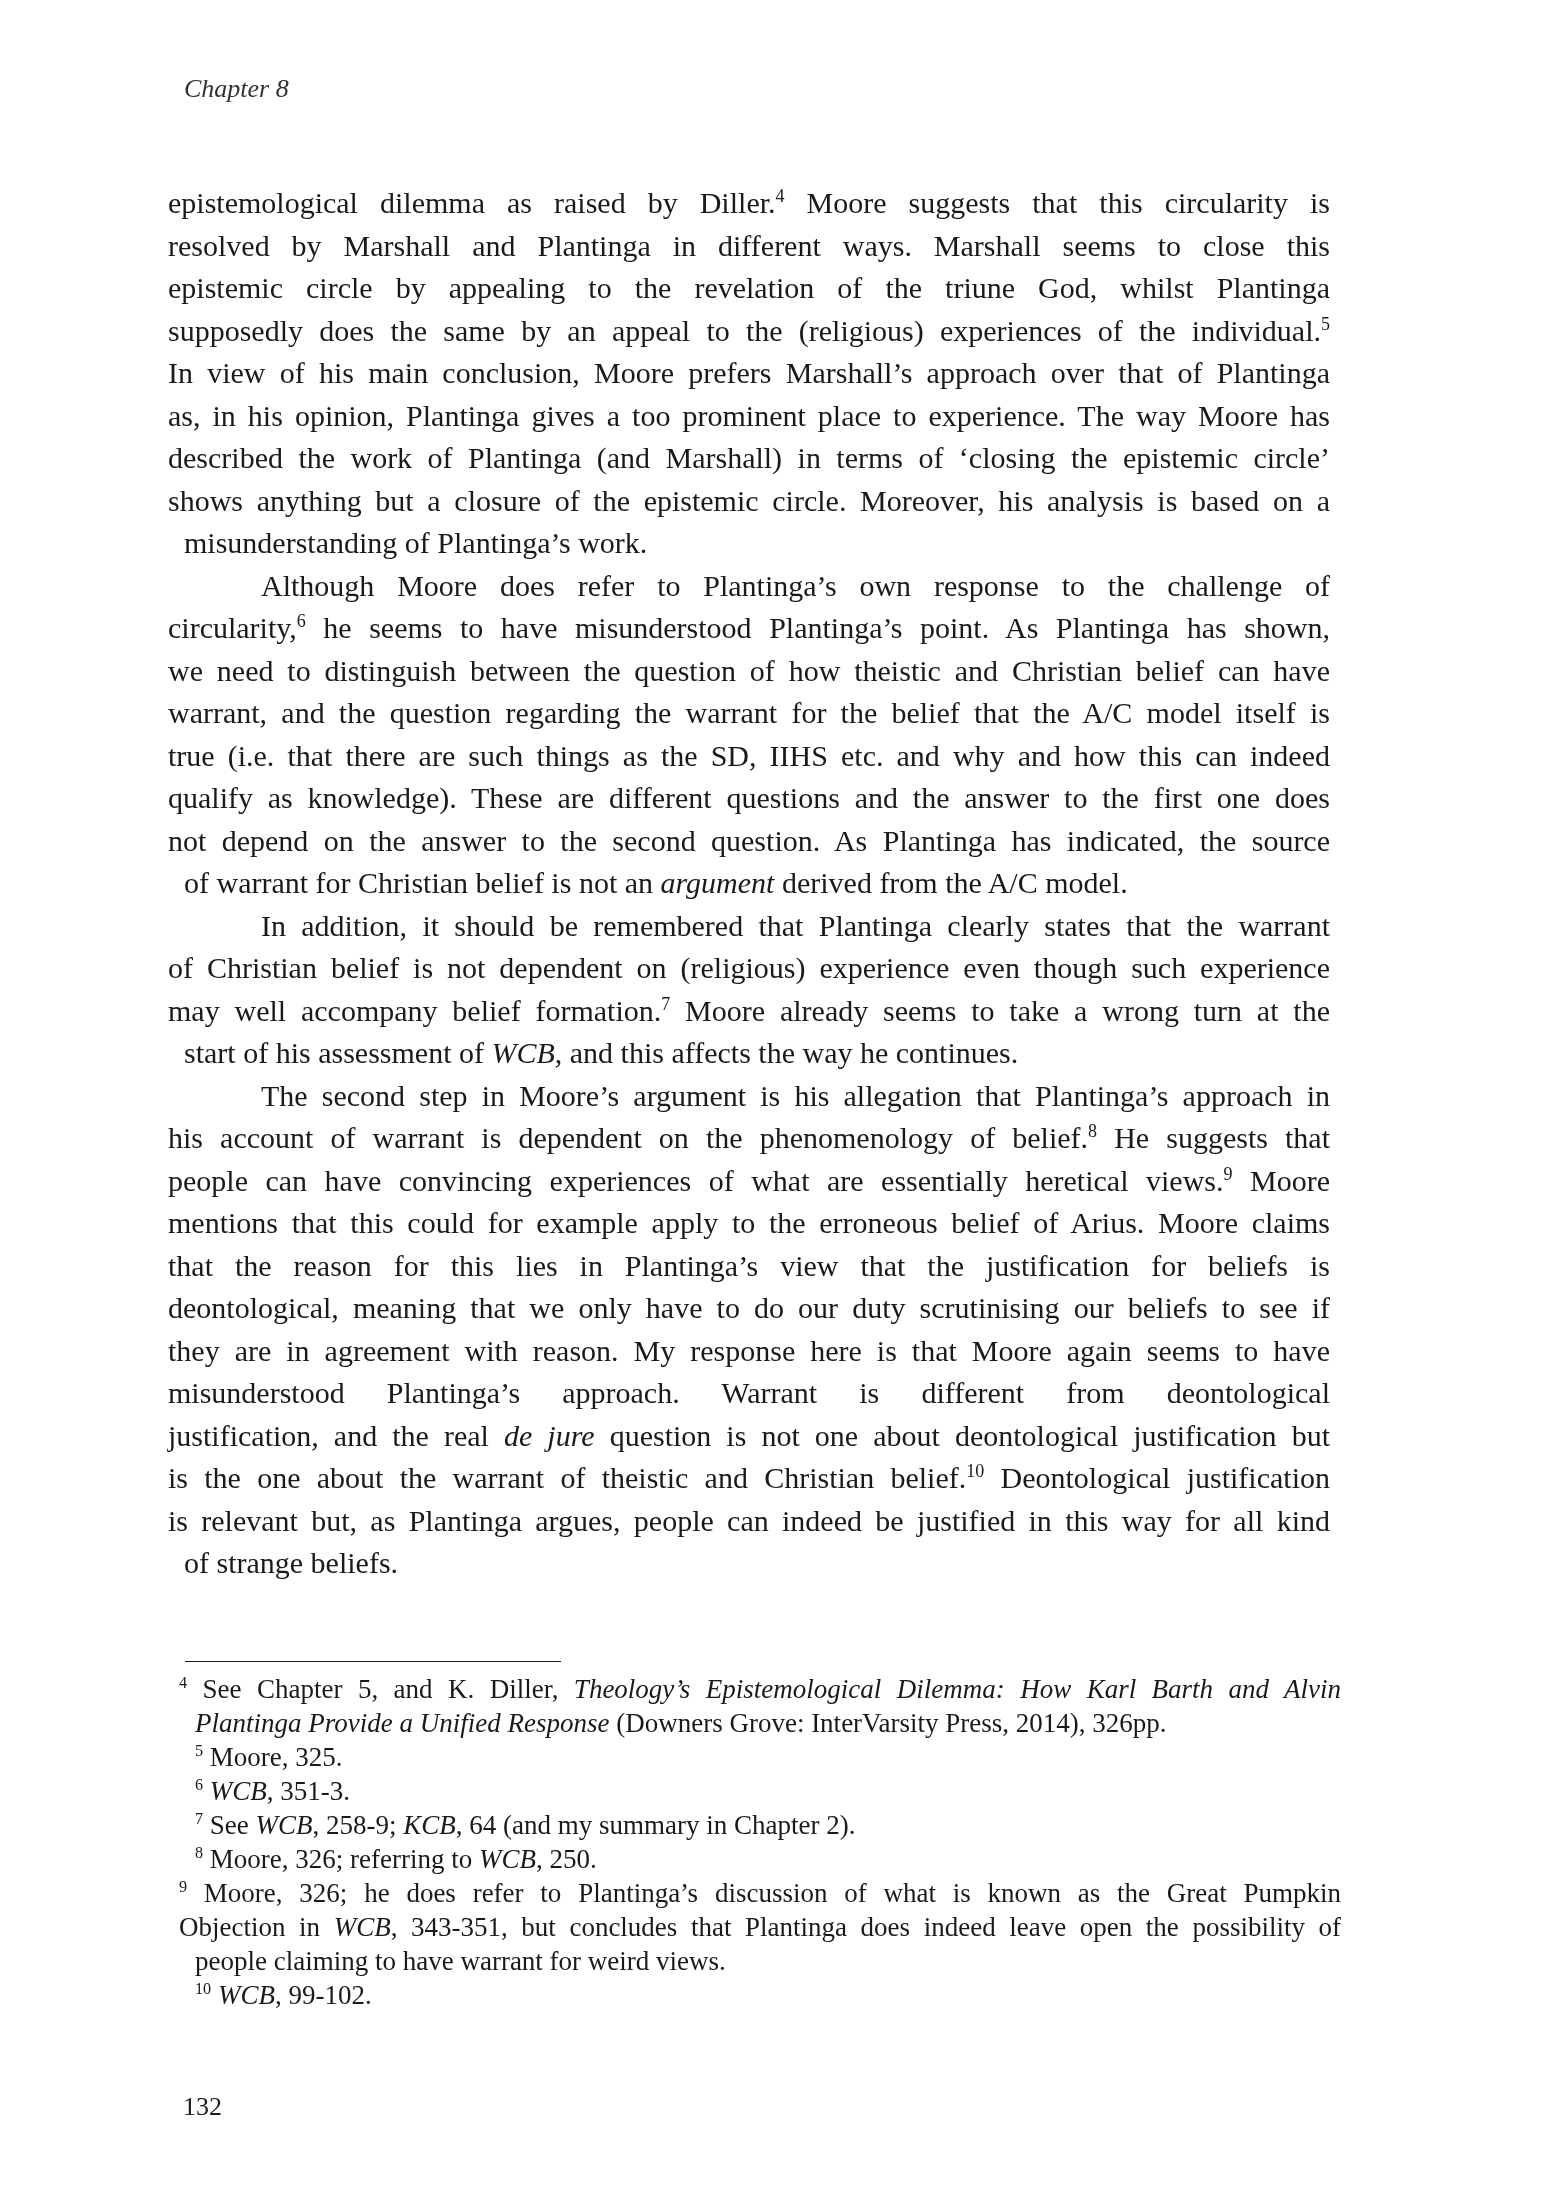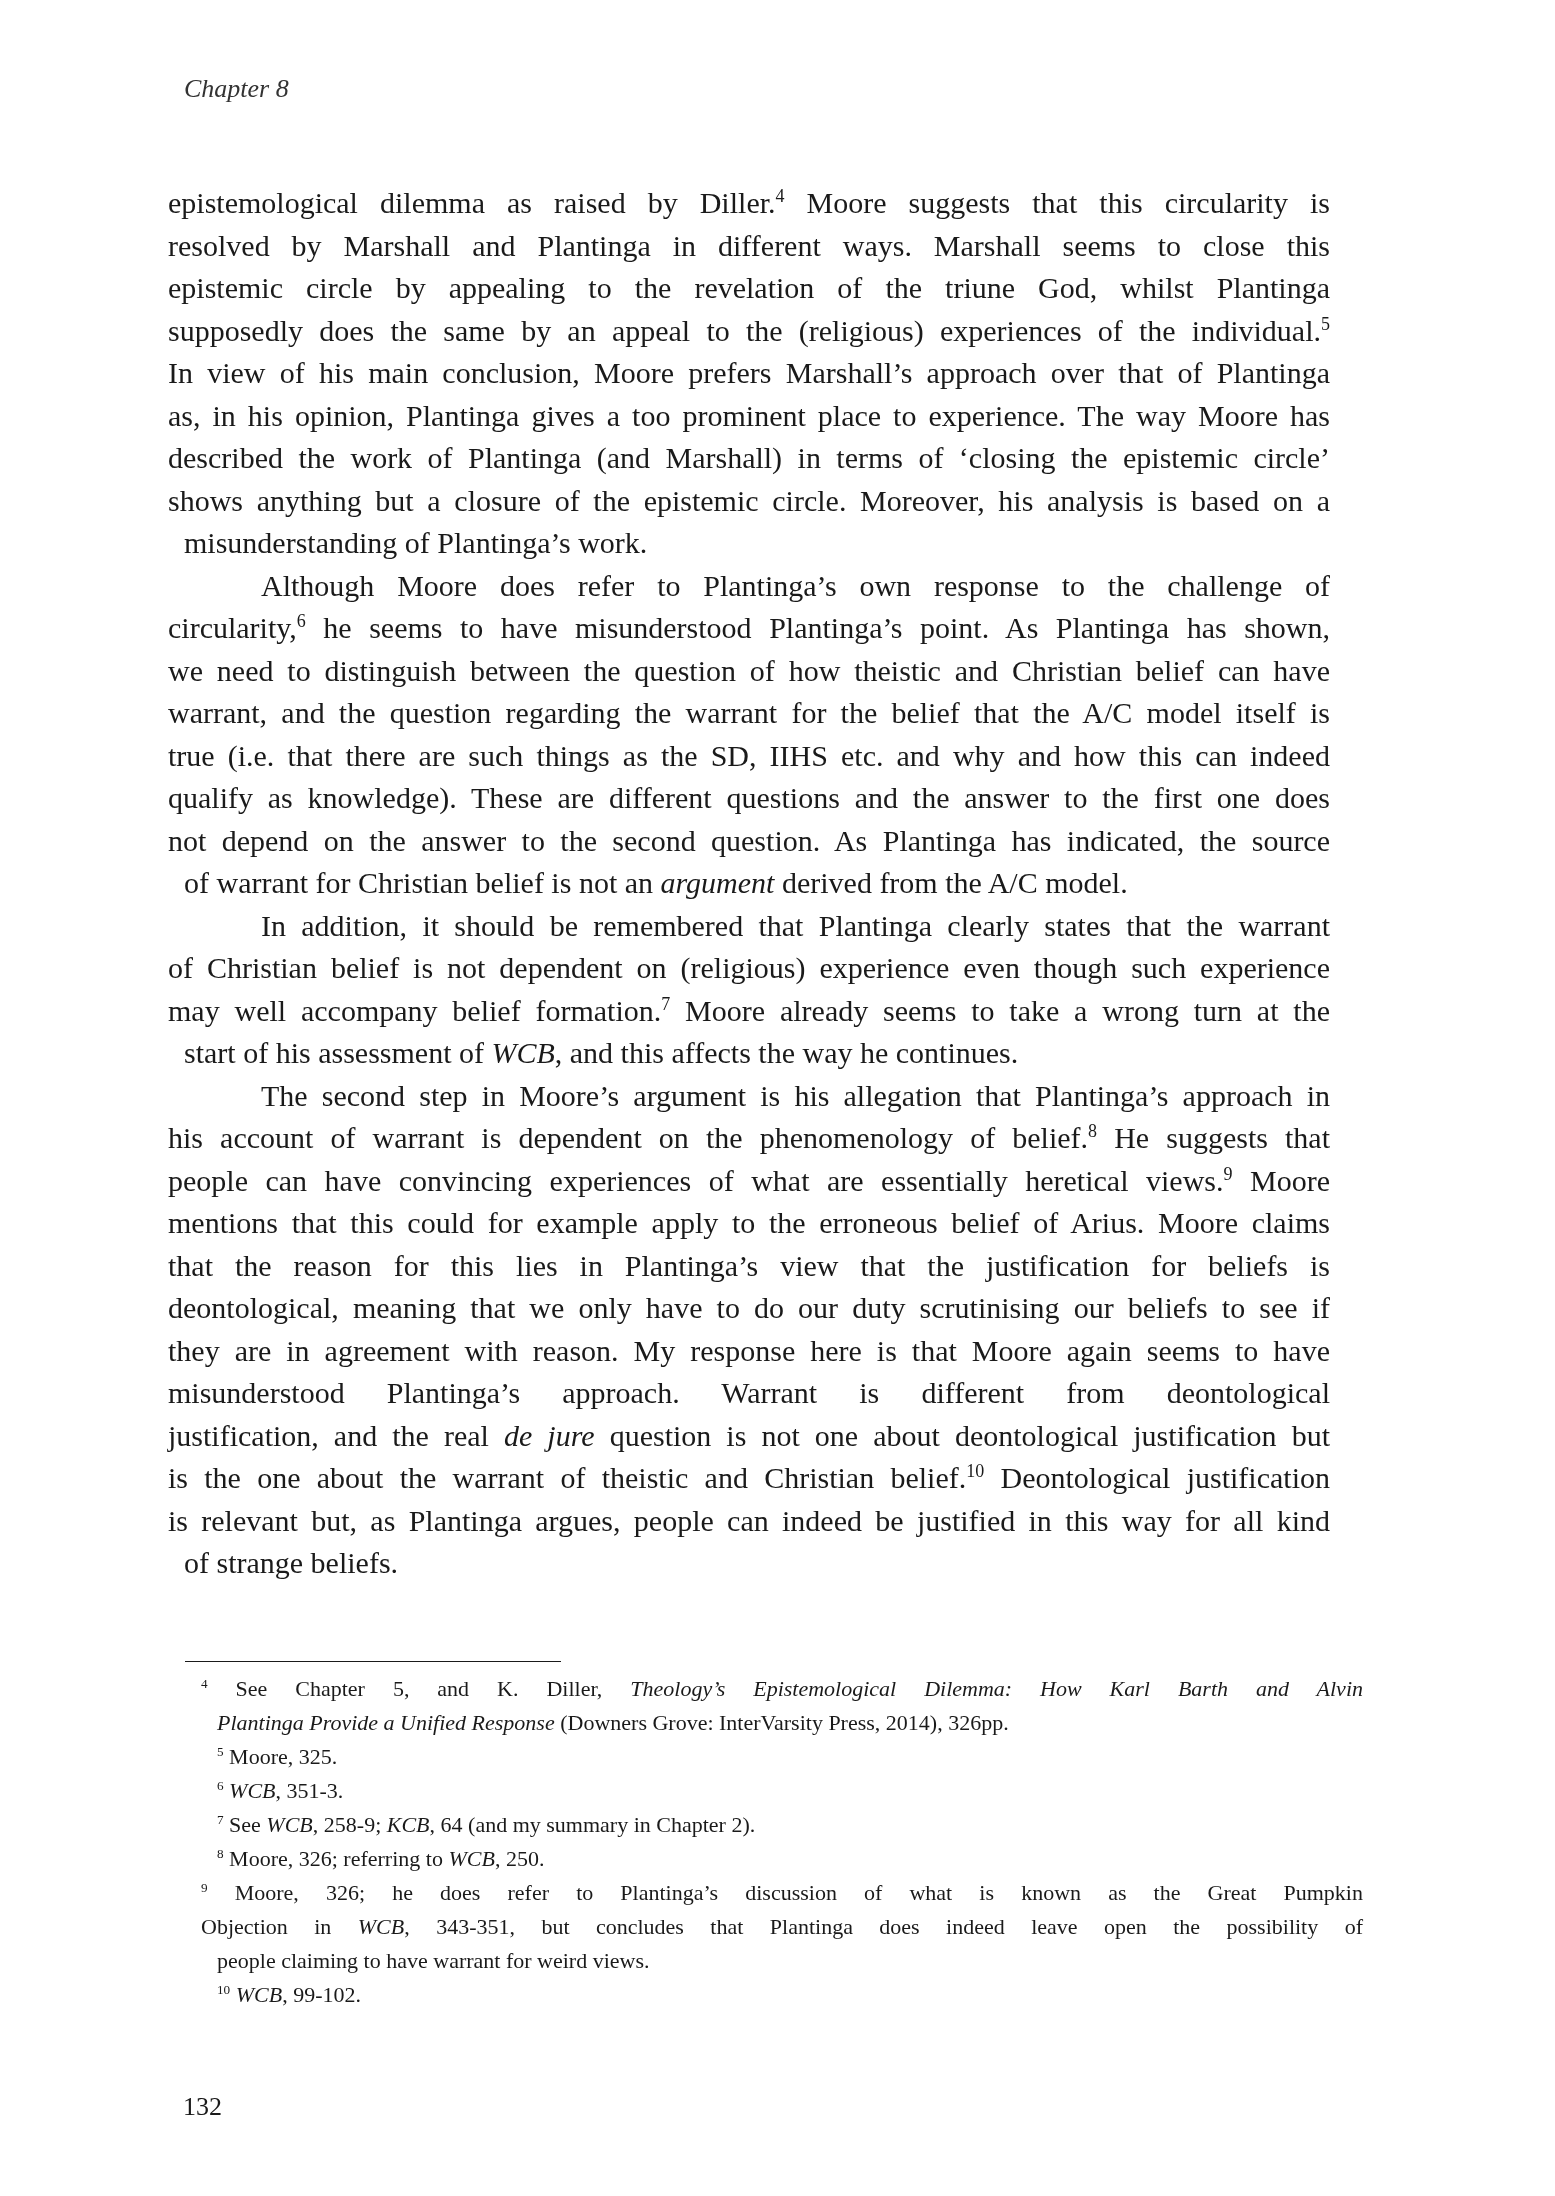--- a/index.html
+++ b/index.html
@@ -6,21 +6,21 @@
   body { width: 1555px; height: 2196px; position: relative; overflow: hidden;
          font-family: "Liberation Serif", "DejaVu Serif", serif; color: #1a1a1a; }
   .running-head { position: absolute; left: 184px; top: 74px; font-size: 26px; line-height: 30px; color: #333333; font-style: italic; }
   .body-text { position: absolute; left: 168px; top: 182px; width: 1162px; font-size: 30px; line-height: 42.5px; }
   .line { display: block; white-space: nowrap; text-align: justify; text-align-last: justify; height: 42.5px; overflow: visible; }
   .line.last { text-align-last: left; margin-left: 16px; }
   .line.indent { padding-left: 93px; }
   .line .sp { white-space: normal; }
   sup { font-size: 0.6em; line-height: 0; vertical-align: 0.62em; }
   .fn-rule { position: absolute; left: 185px; top: 1661px; width: 376px; height: 0; border-top: 1.6px solid #1a1a1a; }
-  .footnotes { position: absolute; left: 201px; top: 1672px; width: 1162px; font-size: 22px; line-height: 34px; }
+  .footnotes { position: absolute; left: 179px; top: 1672px; width: 1162px; font-size: 27px; line-height: 34px; }
   .footnotes .line { height: 34px; }
   .page-number { position: absolute; left: 183px; top: 2092px; font-size: 26px; line-height: 30px; color: #1a1a1a; }
   i { font-style: italic; }
 </style>
 </head>
 <body>
 
 <div class="running-head">Chapter 8</div>
 
 <div class="body-text" id="body-text">

